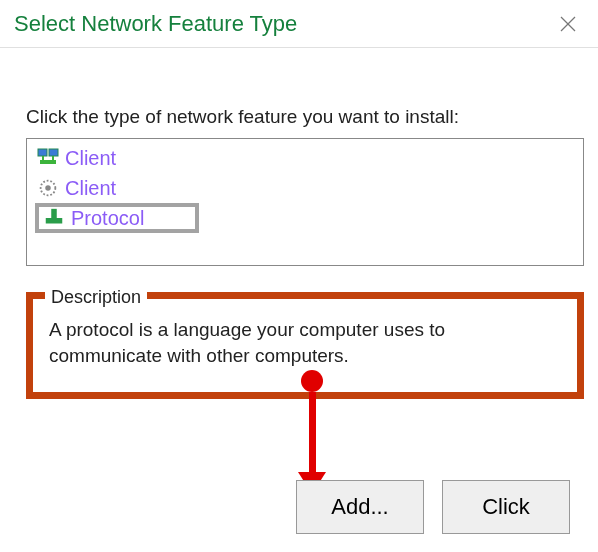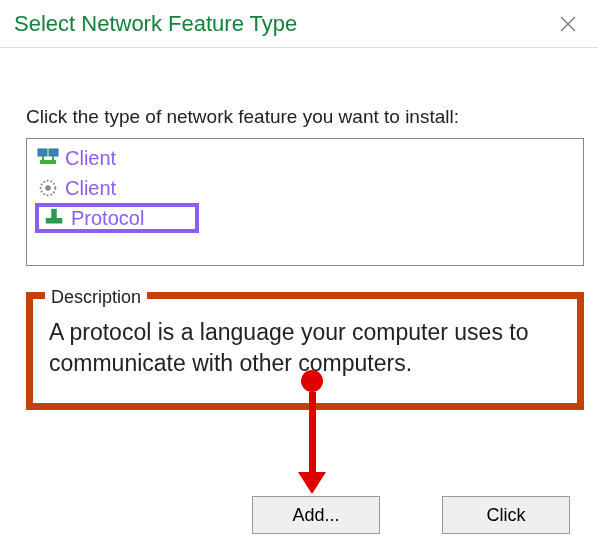--- a/index.html
+++ b/index.html
@@ -65,56 +65,55 @@
       height: 26px;
       display: flex;
       align-items: center;
       justify-content: center;
     }
     .list-item .label {
       font-size: 20px;
       color: #8b5cf6;
     }
     .highlighted {
-      border: 4px solid #8b5cf6;
+      border: 4px solid #a3a3a3;
       padding-left: 2px;
       padding-right: 8px;
       width: 164px;
     }
     .fieldset {
       margin-top: 26px;
       border: 7px solid #c2410c;
       padding: 18px 16px 24px 16px;
       position: relative;
     }
     .fieldset-legend {
       position: absolute;
       top: -12px;
       left: 12px;
       background: #fff;
       padding: 0 6px;
       font-size: 18px;
       color: #222;
     }
     .description-text {
-      font-size: 23px;
+      font-size: 19px;
       color: #222;
       line-height: 1.35;
     }
     .win-button {
       width: 128px;
-      height: 38px;
+      height: 54px;
       border: 1px solid #999;
       background: #efefef;
-      font-size: 18px;
+      font-size: 22px;
       display: flex;
       align-items: center;
       justify-content: center;
       cursor: pointer;
-      margin-left: 44px;
     }
     .arrow-annotation {
       position: absolute;
       left: 298px;
       top: 370px;
     }
     .arrow-dot {
       width: 22px;
       height: 22px;
       border-radius: 50%;

